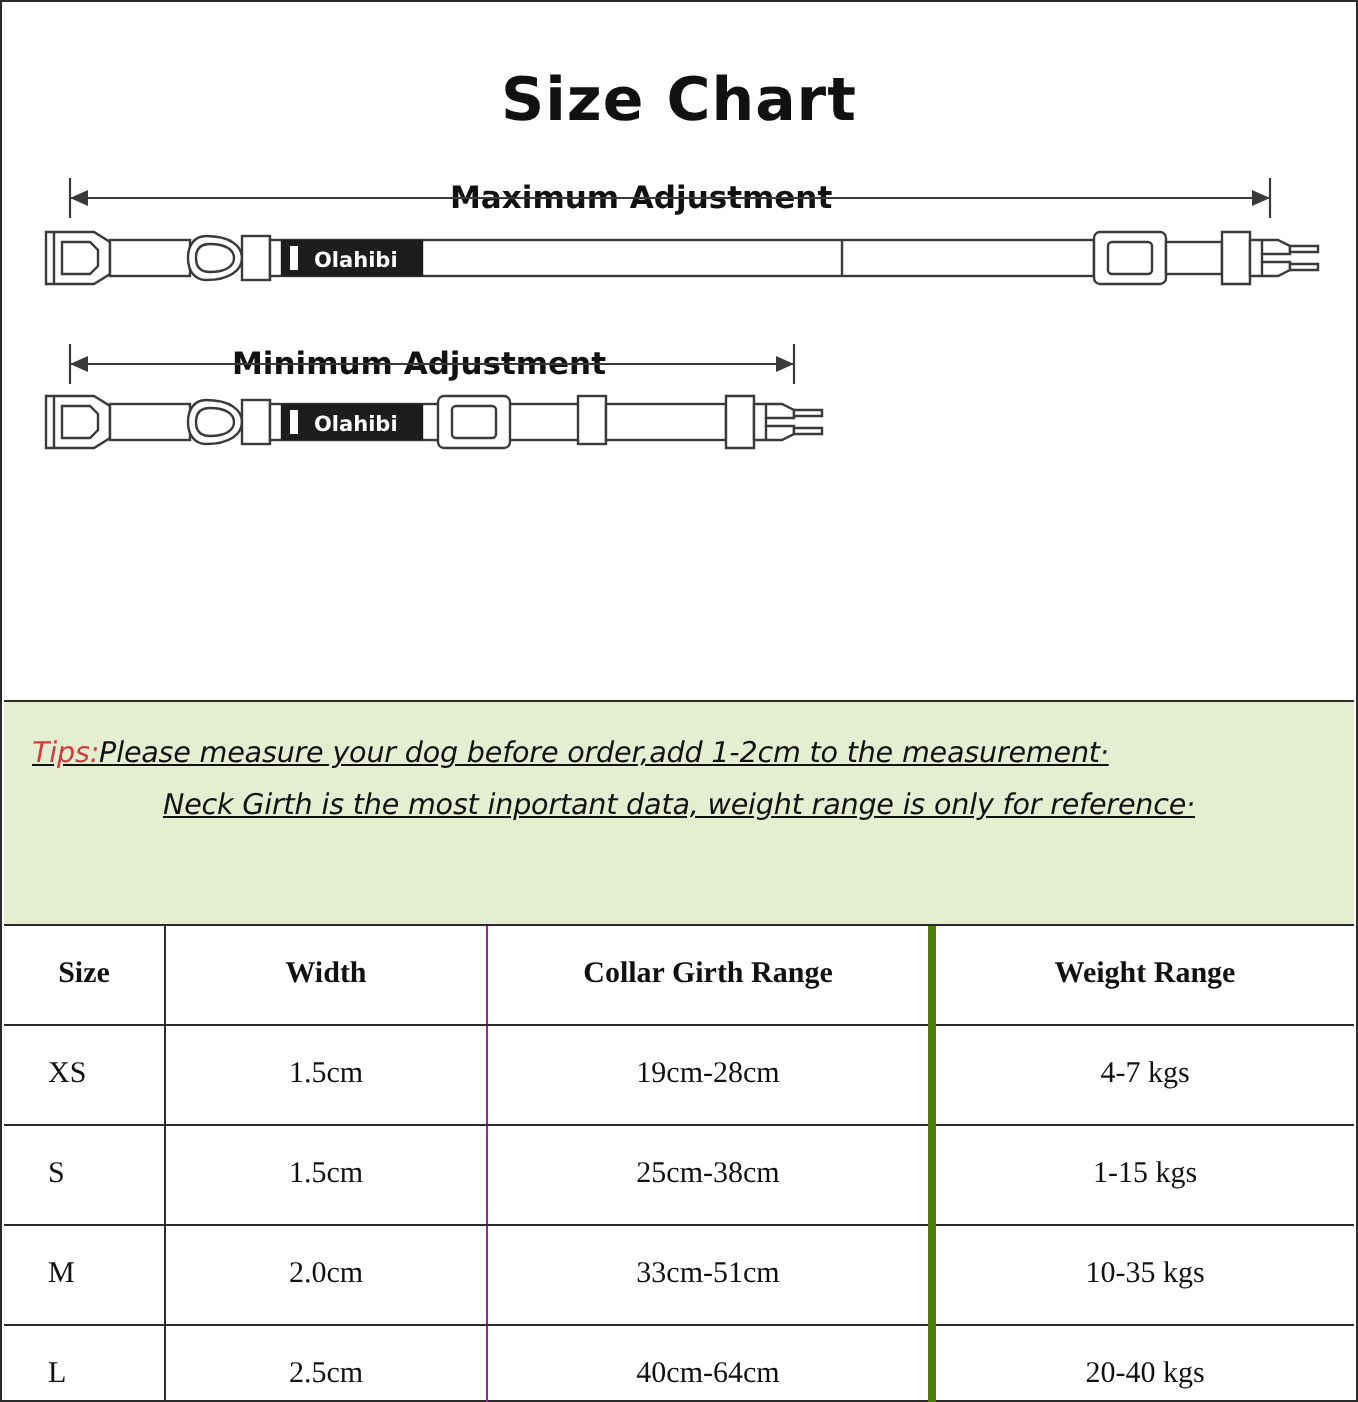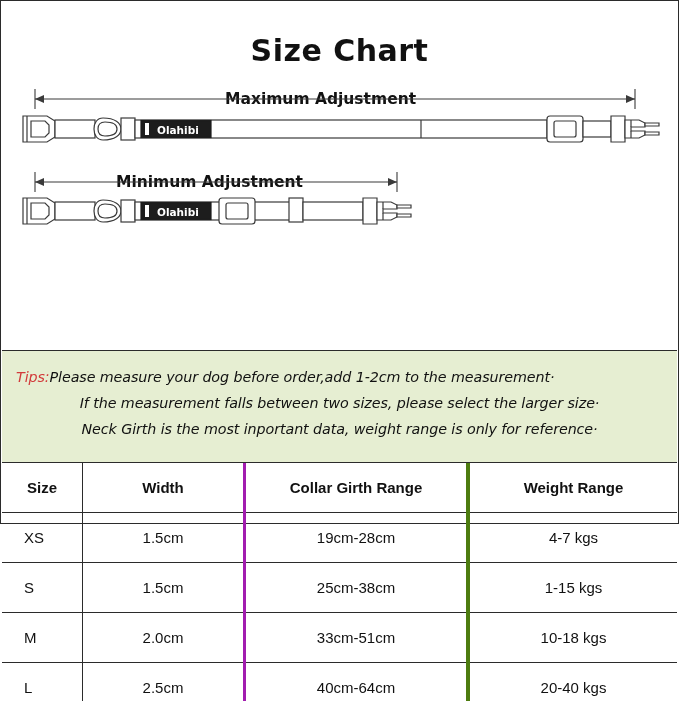--- a/index.html
+++ b/index.html
@@ -10,21 +10,21 @@
   body {
     width: 679px;
     height: 701px;
     font-family: "DejaVu Sans", sans-serif;
     color: #111;
     overflow: hidden;
   }
   .page {
     position: relative;
     width: 679px;
-    height: 524px;
+    height: 701px;
     box-sizing: border-box;
     border: 1px solid #2b2b2b;
     background: #fff;
   }
 
   
   .title {
     text-align: center;
     font-size: 30px;
     font-weight: bold;
@@ -69,20 +69,21 @@
     padding: 13px 14px 0 14px;
   }
   .tips-line {
     font-size: 14.3px;
     line-height: 26px;
     text-align: center;
     color: #111;
     font-family: "DejaVu Sans", sans-serif;
     font-style: italic;
     letter-spacing: -0.1px;
+    text-decoration: underline;
   }
   .tips-line.first {
     text-align: left;
   }
   .tips-word {
     color: #d23b3b;
     font-style: italic;
   }
 
   
@@ -97,33 +98,33 @@
   }
   .size-table td, .size-table th {
     border: 1px solid #2b2b2b;
     border-left: none;
     border-right: none;
     height: 47px;
     font-size: 15px;
     font-weight: normal;
     text-align: center;
     color: #111;
-    font-family: Liberation Sans, sans-serif;
+    font-family: Liberation Serif, serif;
   }
   .size-table th {
     font-weight: bold;
     font-size: 15px;
   }
   .size-table td.col-size, .size-table th.col-size {
     width: 78px;
     border-right: 1px solid #2b2b2b;
   }
   .size-table td.col-width, .size-table th.col-width {
     width: 158px;
-    border-right: 3px solid #a21caf;
+    border-right: 1px solid #a21caf;
   }
   .size-table td.col-girth, .size-table th.col-girth {
     width: 218px;
     border-right: 4px solid #4d7c0f;
   }
   .size-table thead tr th {
     border-top: none;
   }
   .size-table tbody tr:last-child td {
     border-bottom: none;
@@ -217,21 +218,20 @@
         <path d="M386,131 L400,131 L400,134 L386,134 Z" fill="#ffffff"></path>
         <path d="M386,140 L400,140 L400,143 L386,143 Z" fill="#ffffff"></path>
       </g>
     </svg>
   </div>
 
   <div class="tips">
     <div class="tips-line first">
       <span class="tips-word">Tips:</span><span>Please measure your dog before order,add 1-2cm to the measurement·</span>
     </div>
-    <div class="tips-line">If the measurement falls between two sizes, please select the larger size·</div>
     <div class="tips-line">Neck Girth is the most inportant data, weight range is only for reference·</div>
   </div>
 
   <table class="size-table">
     <thead>
       <tr>
         <th class="col-size">Size</th>
         <th class="col-width">Width</th>
         <th class="col-girth">Collar Girth Range</th>
         <th>Weight Range</th>
@@ -247,21 +247,21 @@
       <tr>
         <td class="col-size cell-left">S</td>
         <td class="col-width">1.5cm</td>
         <td class="col-girth">25cm-38cm</td>
         <td>1-15 kgs</td>
       </tr>
       <tr>
         <td class="col-size cell-left">M</td>
         <td class="col-width">2.0cm</td>
         <td class="col-girth">33cm-51cm</td>
-        <td>10-18 kgs</td>
+        <td>10-35 kgs</td>
       </tr>
       <tr>
         <td class="col-size cell-left">L</td>
         <td class="col-width">2.5cm</td>
         <td class="col-girth">40cm-64cm</td>
         <td>20-40 kgs</td>
       </tr>
     </tbody>
   </table>
 

